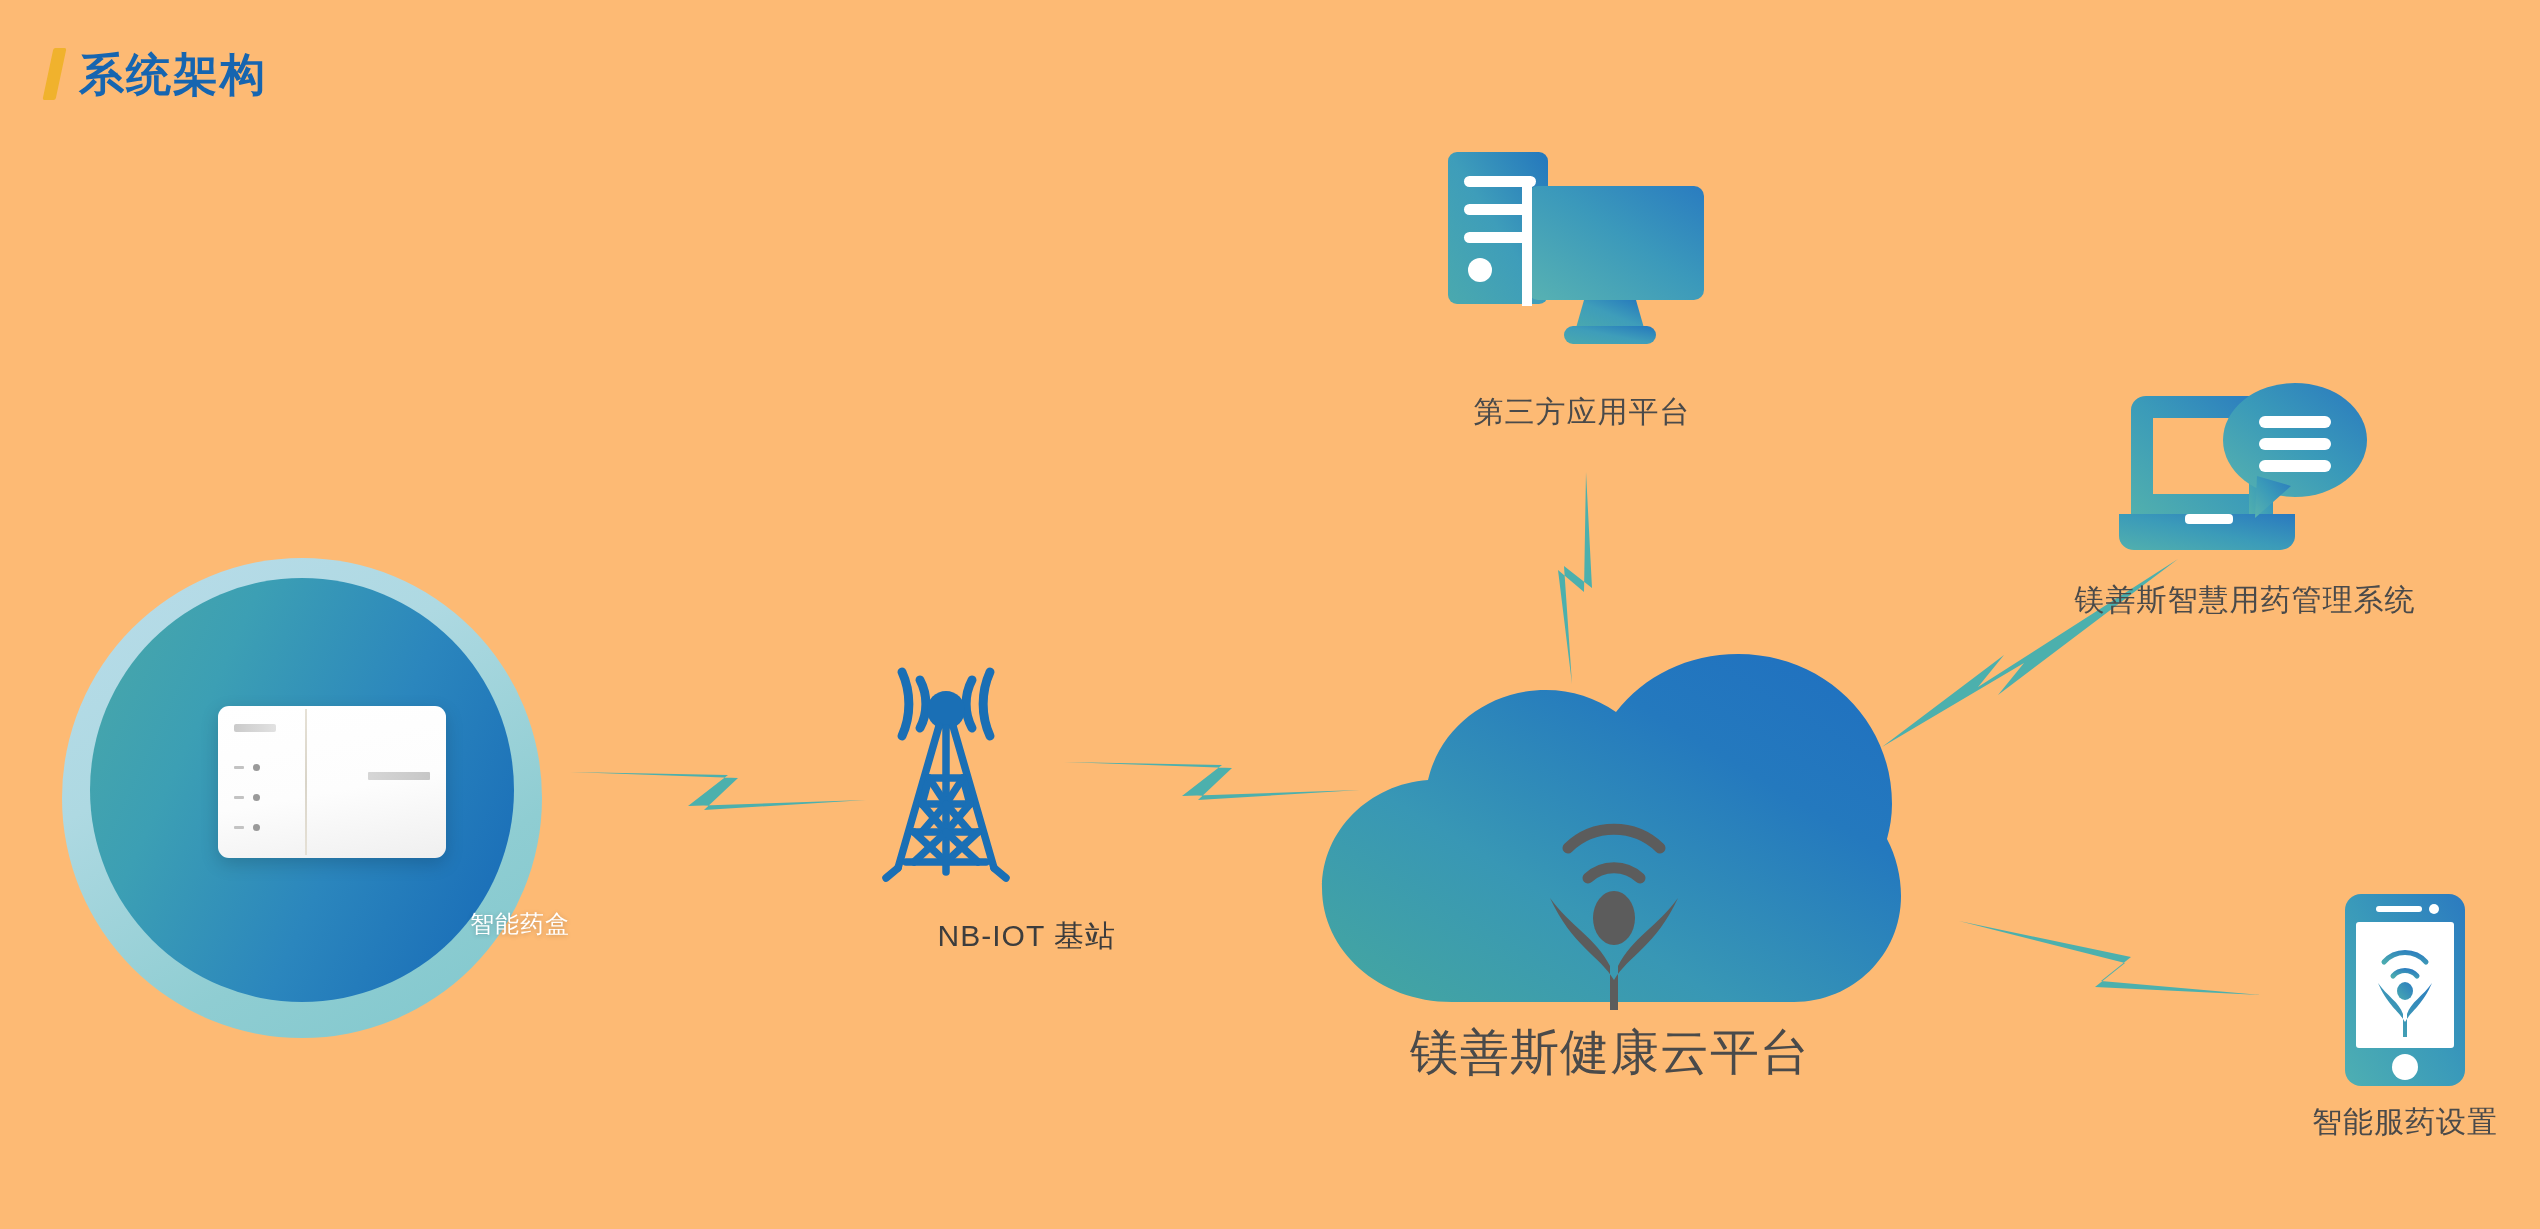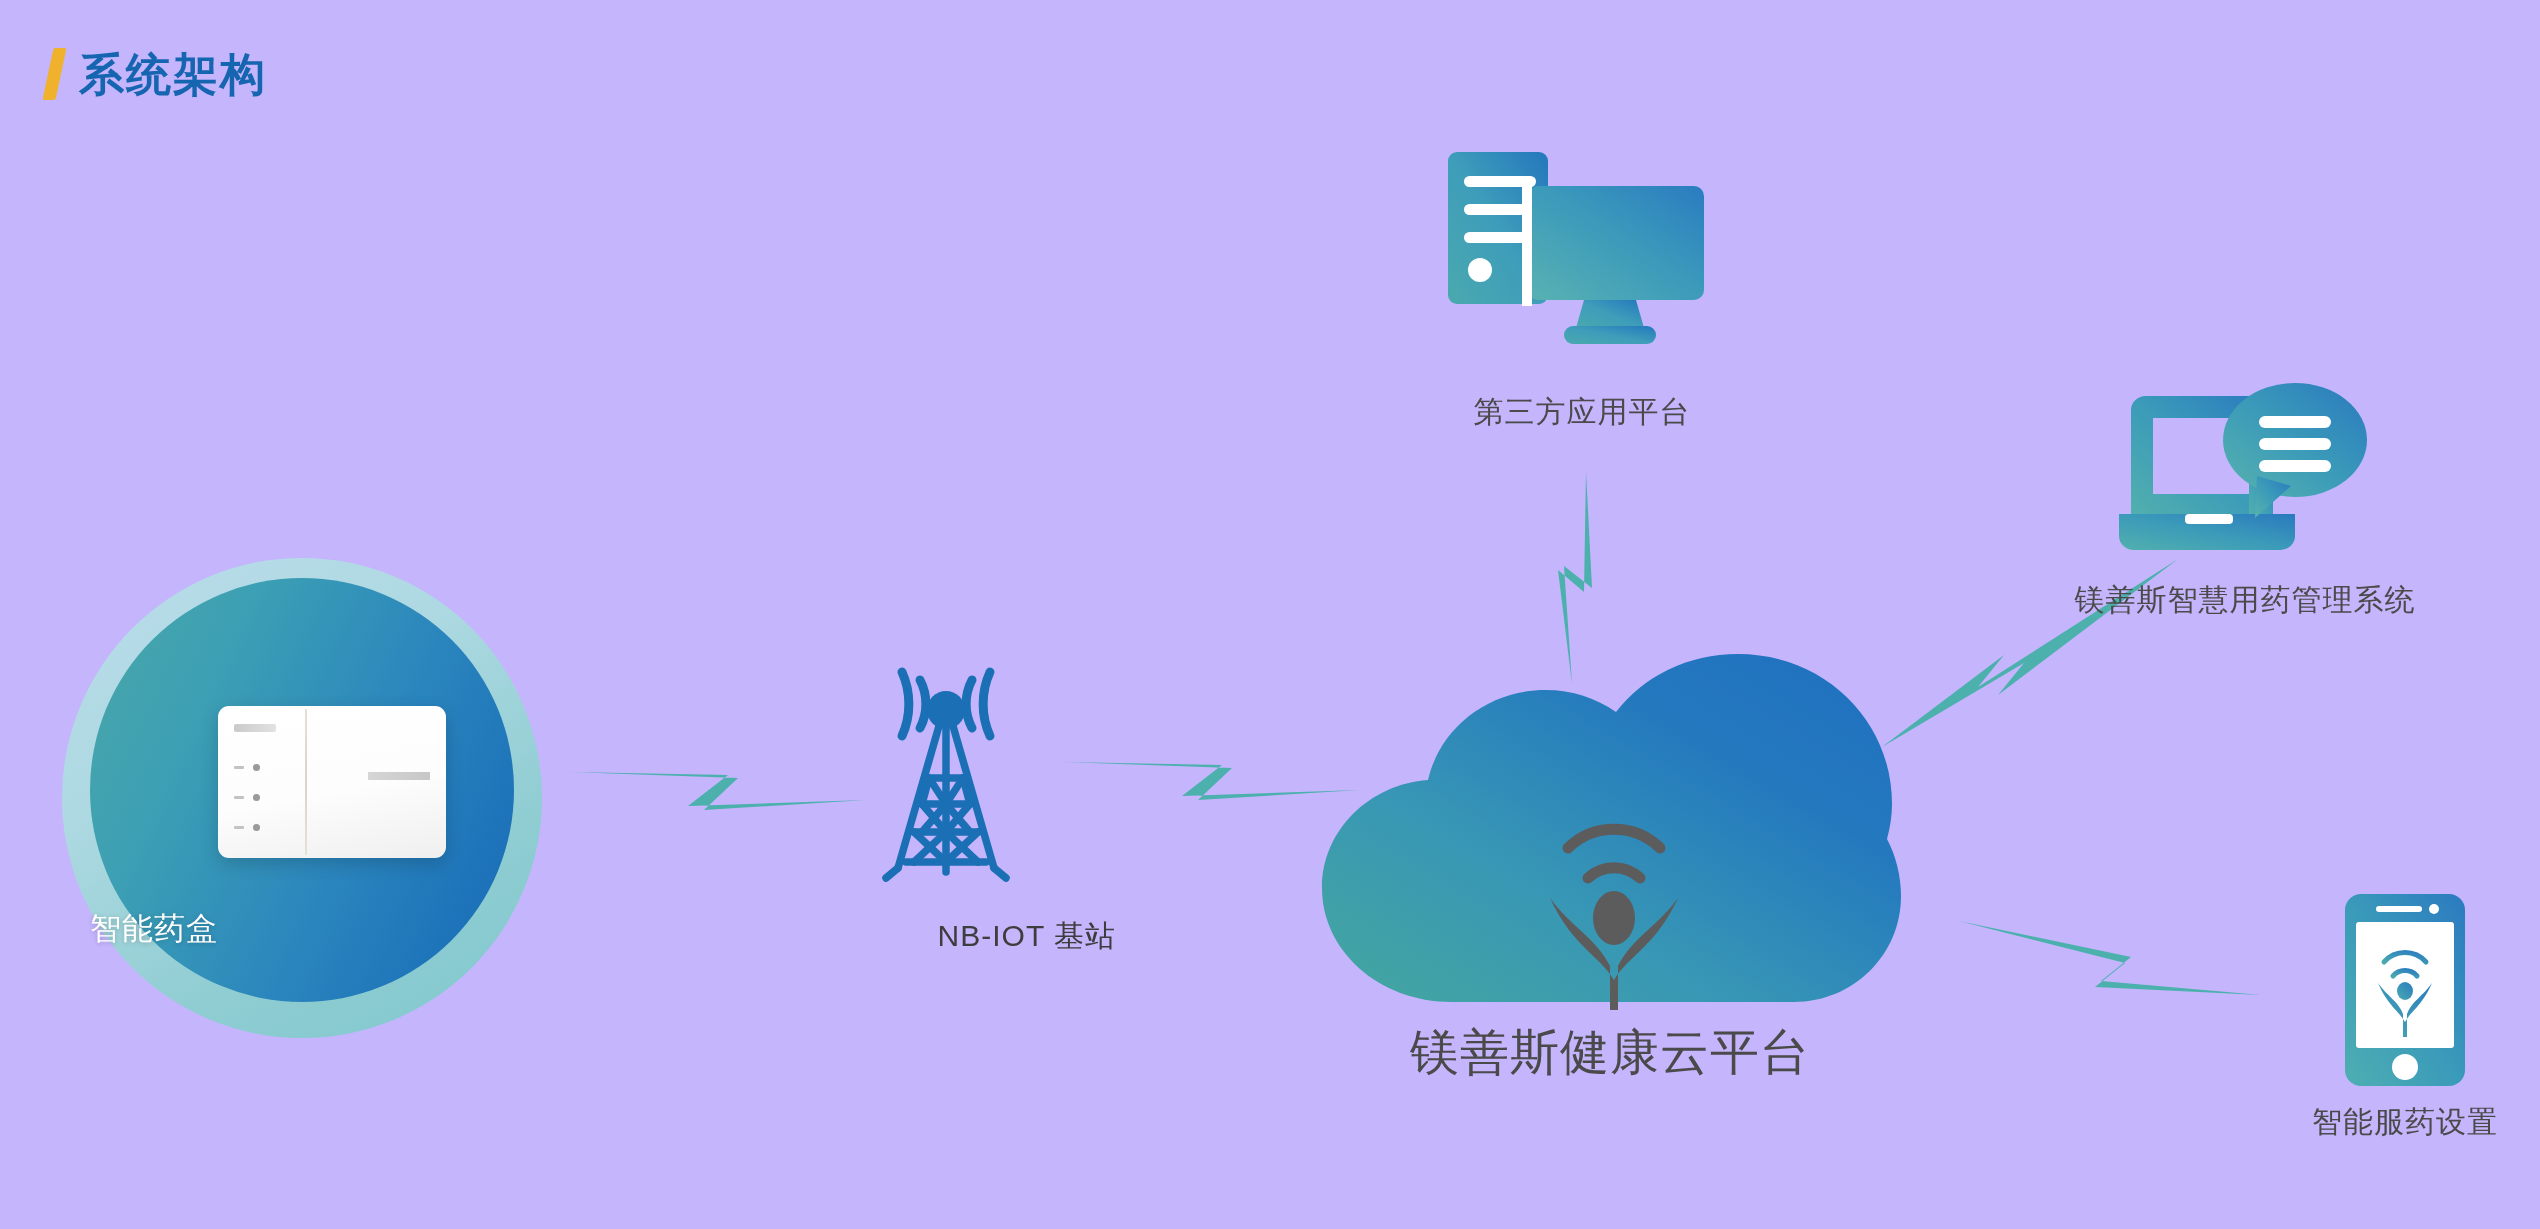--- a/index.html
+++ b/index.html
@@ -2,21 +2,21 @@
 <html><head>
 <meta charset="utf-8">
 <style>
   * { box-sizing: border-box; margin: 0; padding: 0; }
   html, body {
     width: 2540px; height: 1229px;
     background: #ffffff;
     font-family: "Liberation Sans", "DejaVu Sans", sans-serif;
     overflow: hidden;
   }
-  #stage { position: relative; width: 2540px; height: 1229px; background: #c4b5fd; }
+  #stage { position: relative; width: 2540px; height: 1229px; background: #fdba74; }
 
   
   .title-row {
     position: absolute; left: 48px; top: 48px;
     display: flex; align-items: center; gap: 18px;
   }
   .title-bar {
     width: 13px; height: 52px;
     background: #f0b22d;
     transform: skewX(-12deg);
@@ -64,22 +64,22 @@
   .pb-led-row { position: absolute; left: 16px; display: flex; align-items: center; gap: 9px; }
   .pb-led-tick { width: 10px; height: 3px; background: #c3c3c3; border-radius: 1px; }
   .pb-led-dot { width: 7px; height: 7px; background: #9a9a9a; border-radius: 50%; }
   .pb-brand {
     position: absolute; right: 16px; top: 66px;
     width: 62px; height: 8px;
     background: linear-gradient(90deg, #cfcfcf, #bdbdbd);
     border-radius: 1px; opacity: .85;
   }
   #pillbox-label {
-    left: 0; width: 480px; top: 330px; text-align: left;
-    color: #ffffff; font-size: 31px; font-weight: 400;
+    left: 0; width: 480px; top: 330px; text-align: right;
+    color: #ffffff; font-size: 24px; font-weight: 400;
     text-shadow: 0 1px 5px rgba(0,0,0,.22);
   }
 
   
   #tower-node { left: 836px; top: 666px; width: 220px; height: 230px; }
   #tower-label { left: -60px; width: 340px; top: 250px; text-align: right; color: #3d3d3d; }
 
   
   #cloud-node { left: 1300px; top: 650px; width: 620px; height: 400px; }
   #cloud-label { left: 0; width: 620px; top: 370px; text-align: center; font-size: 49px; color: #4a4a4a; }

